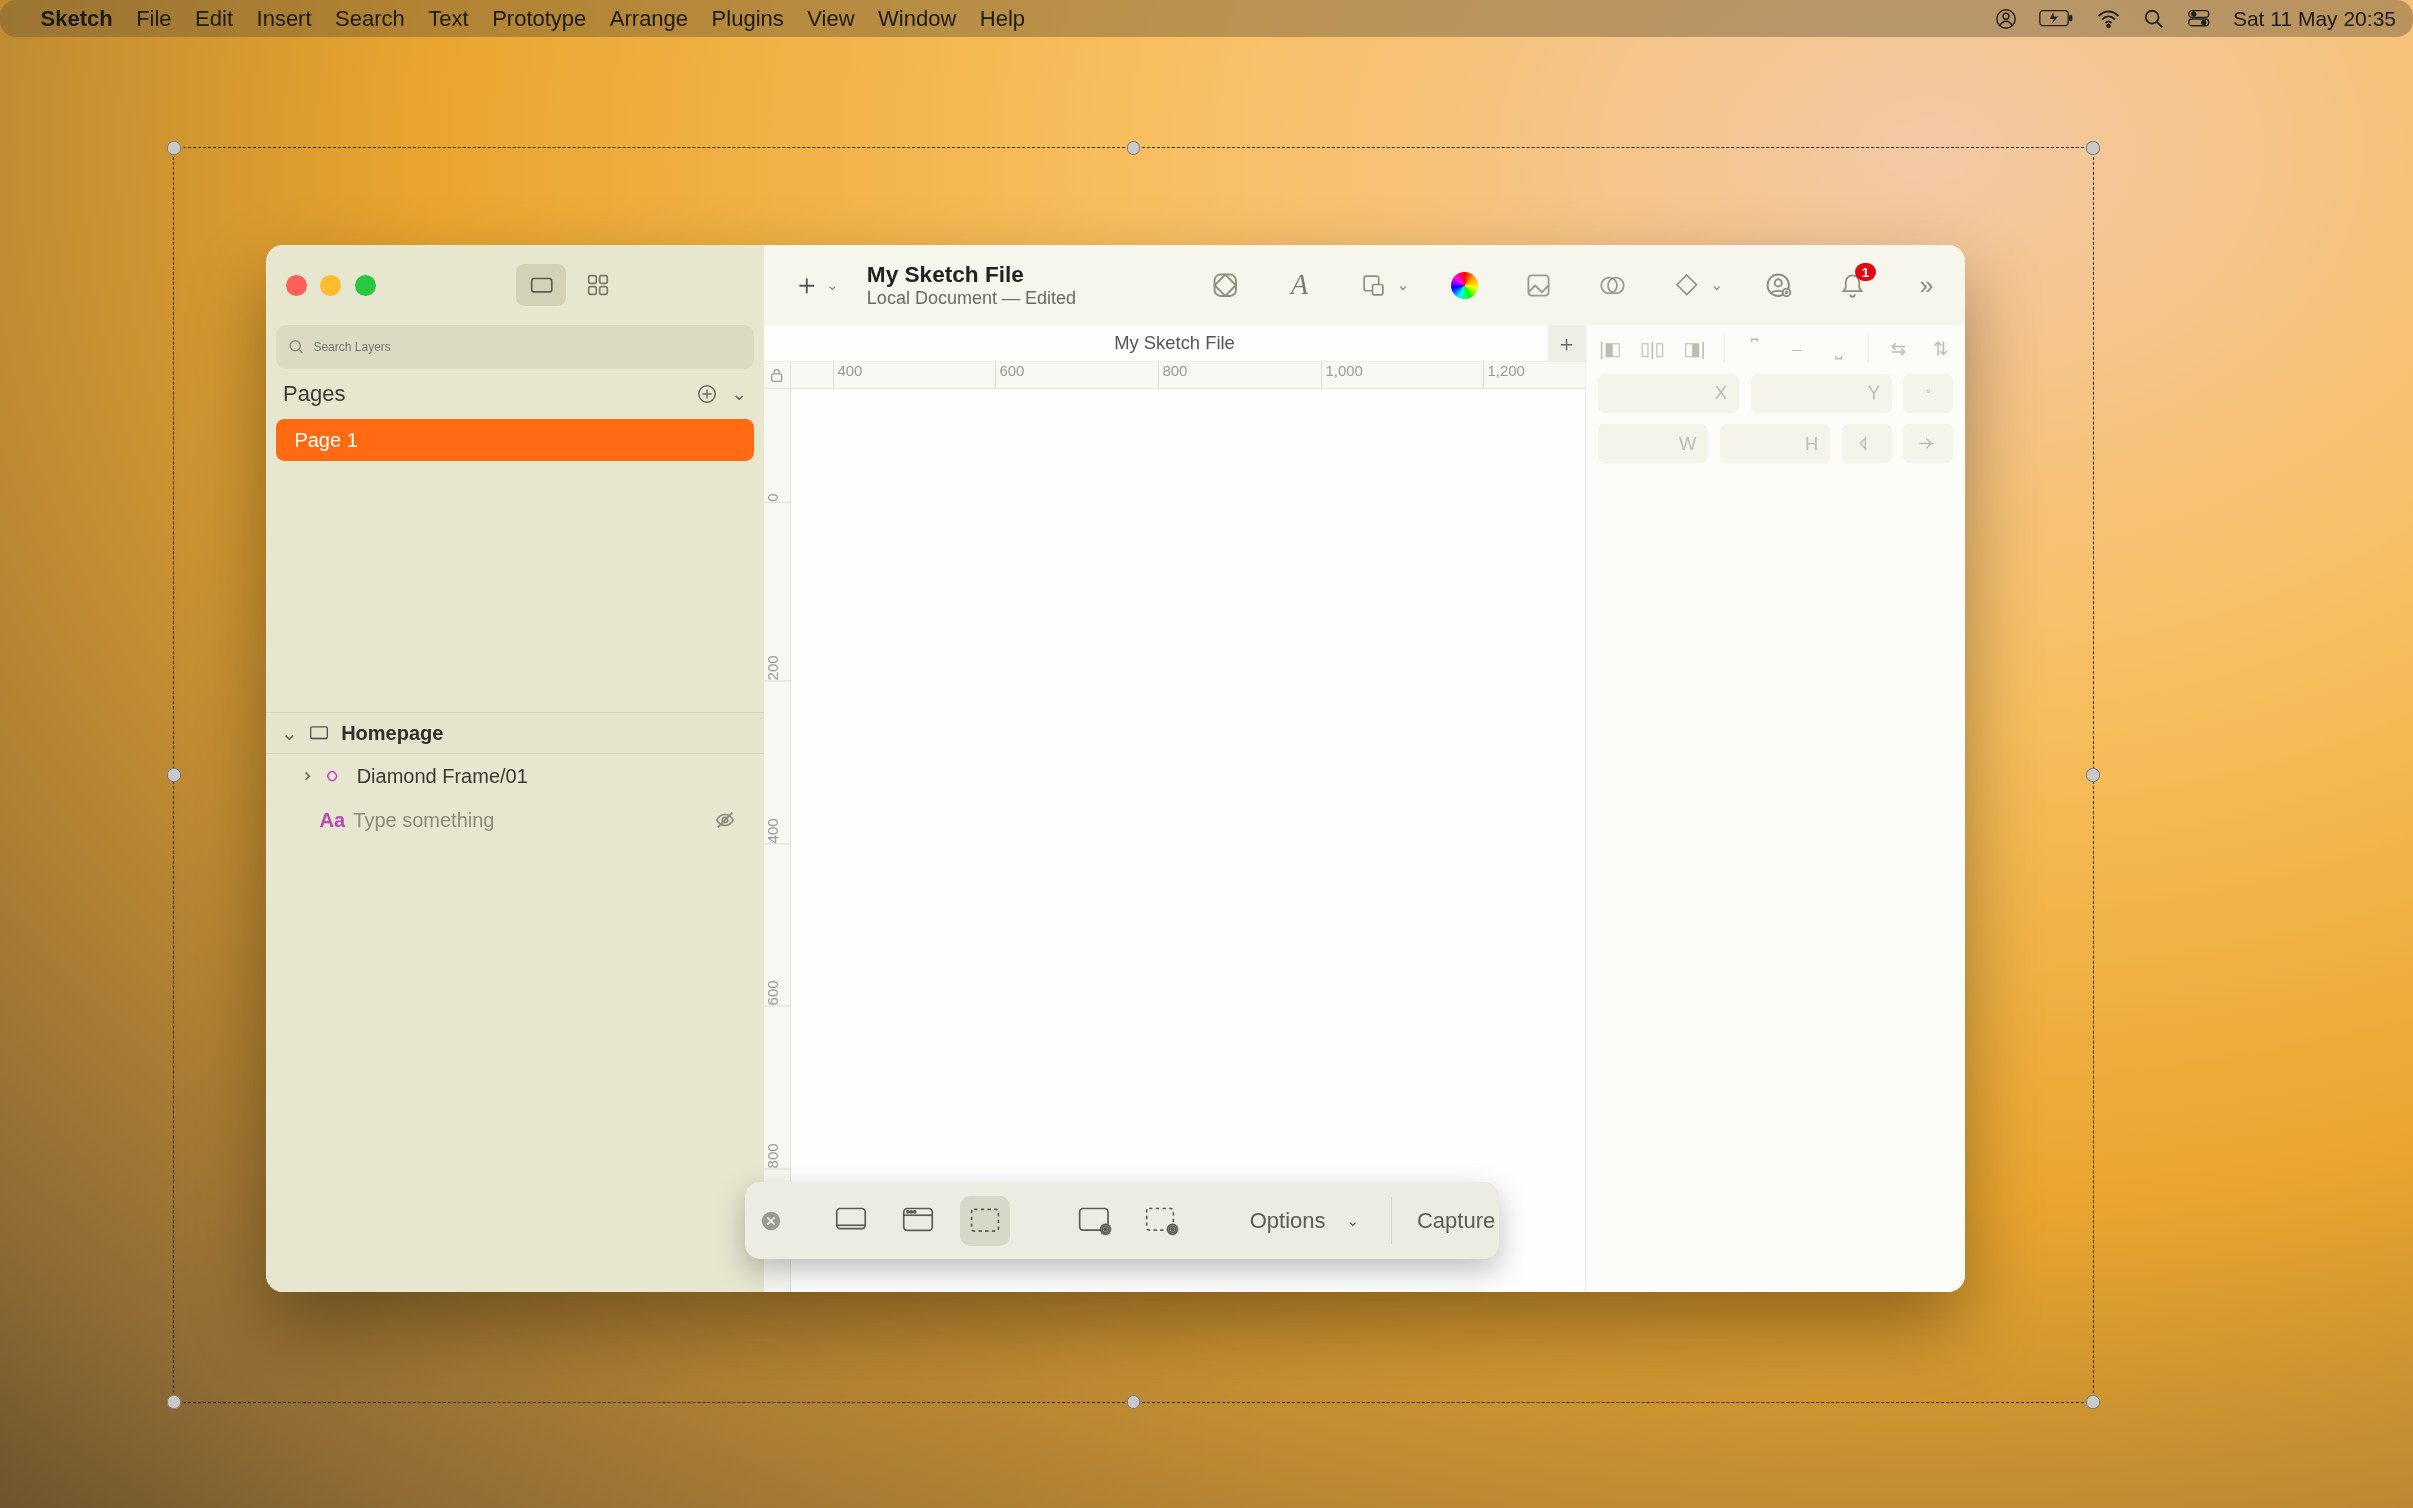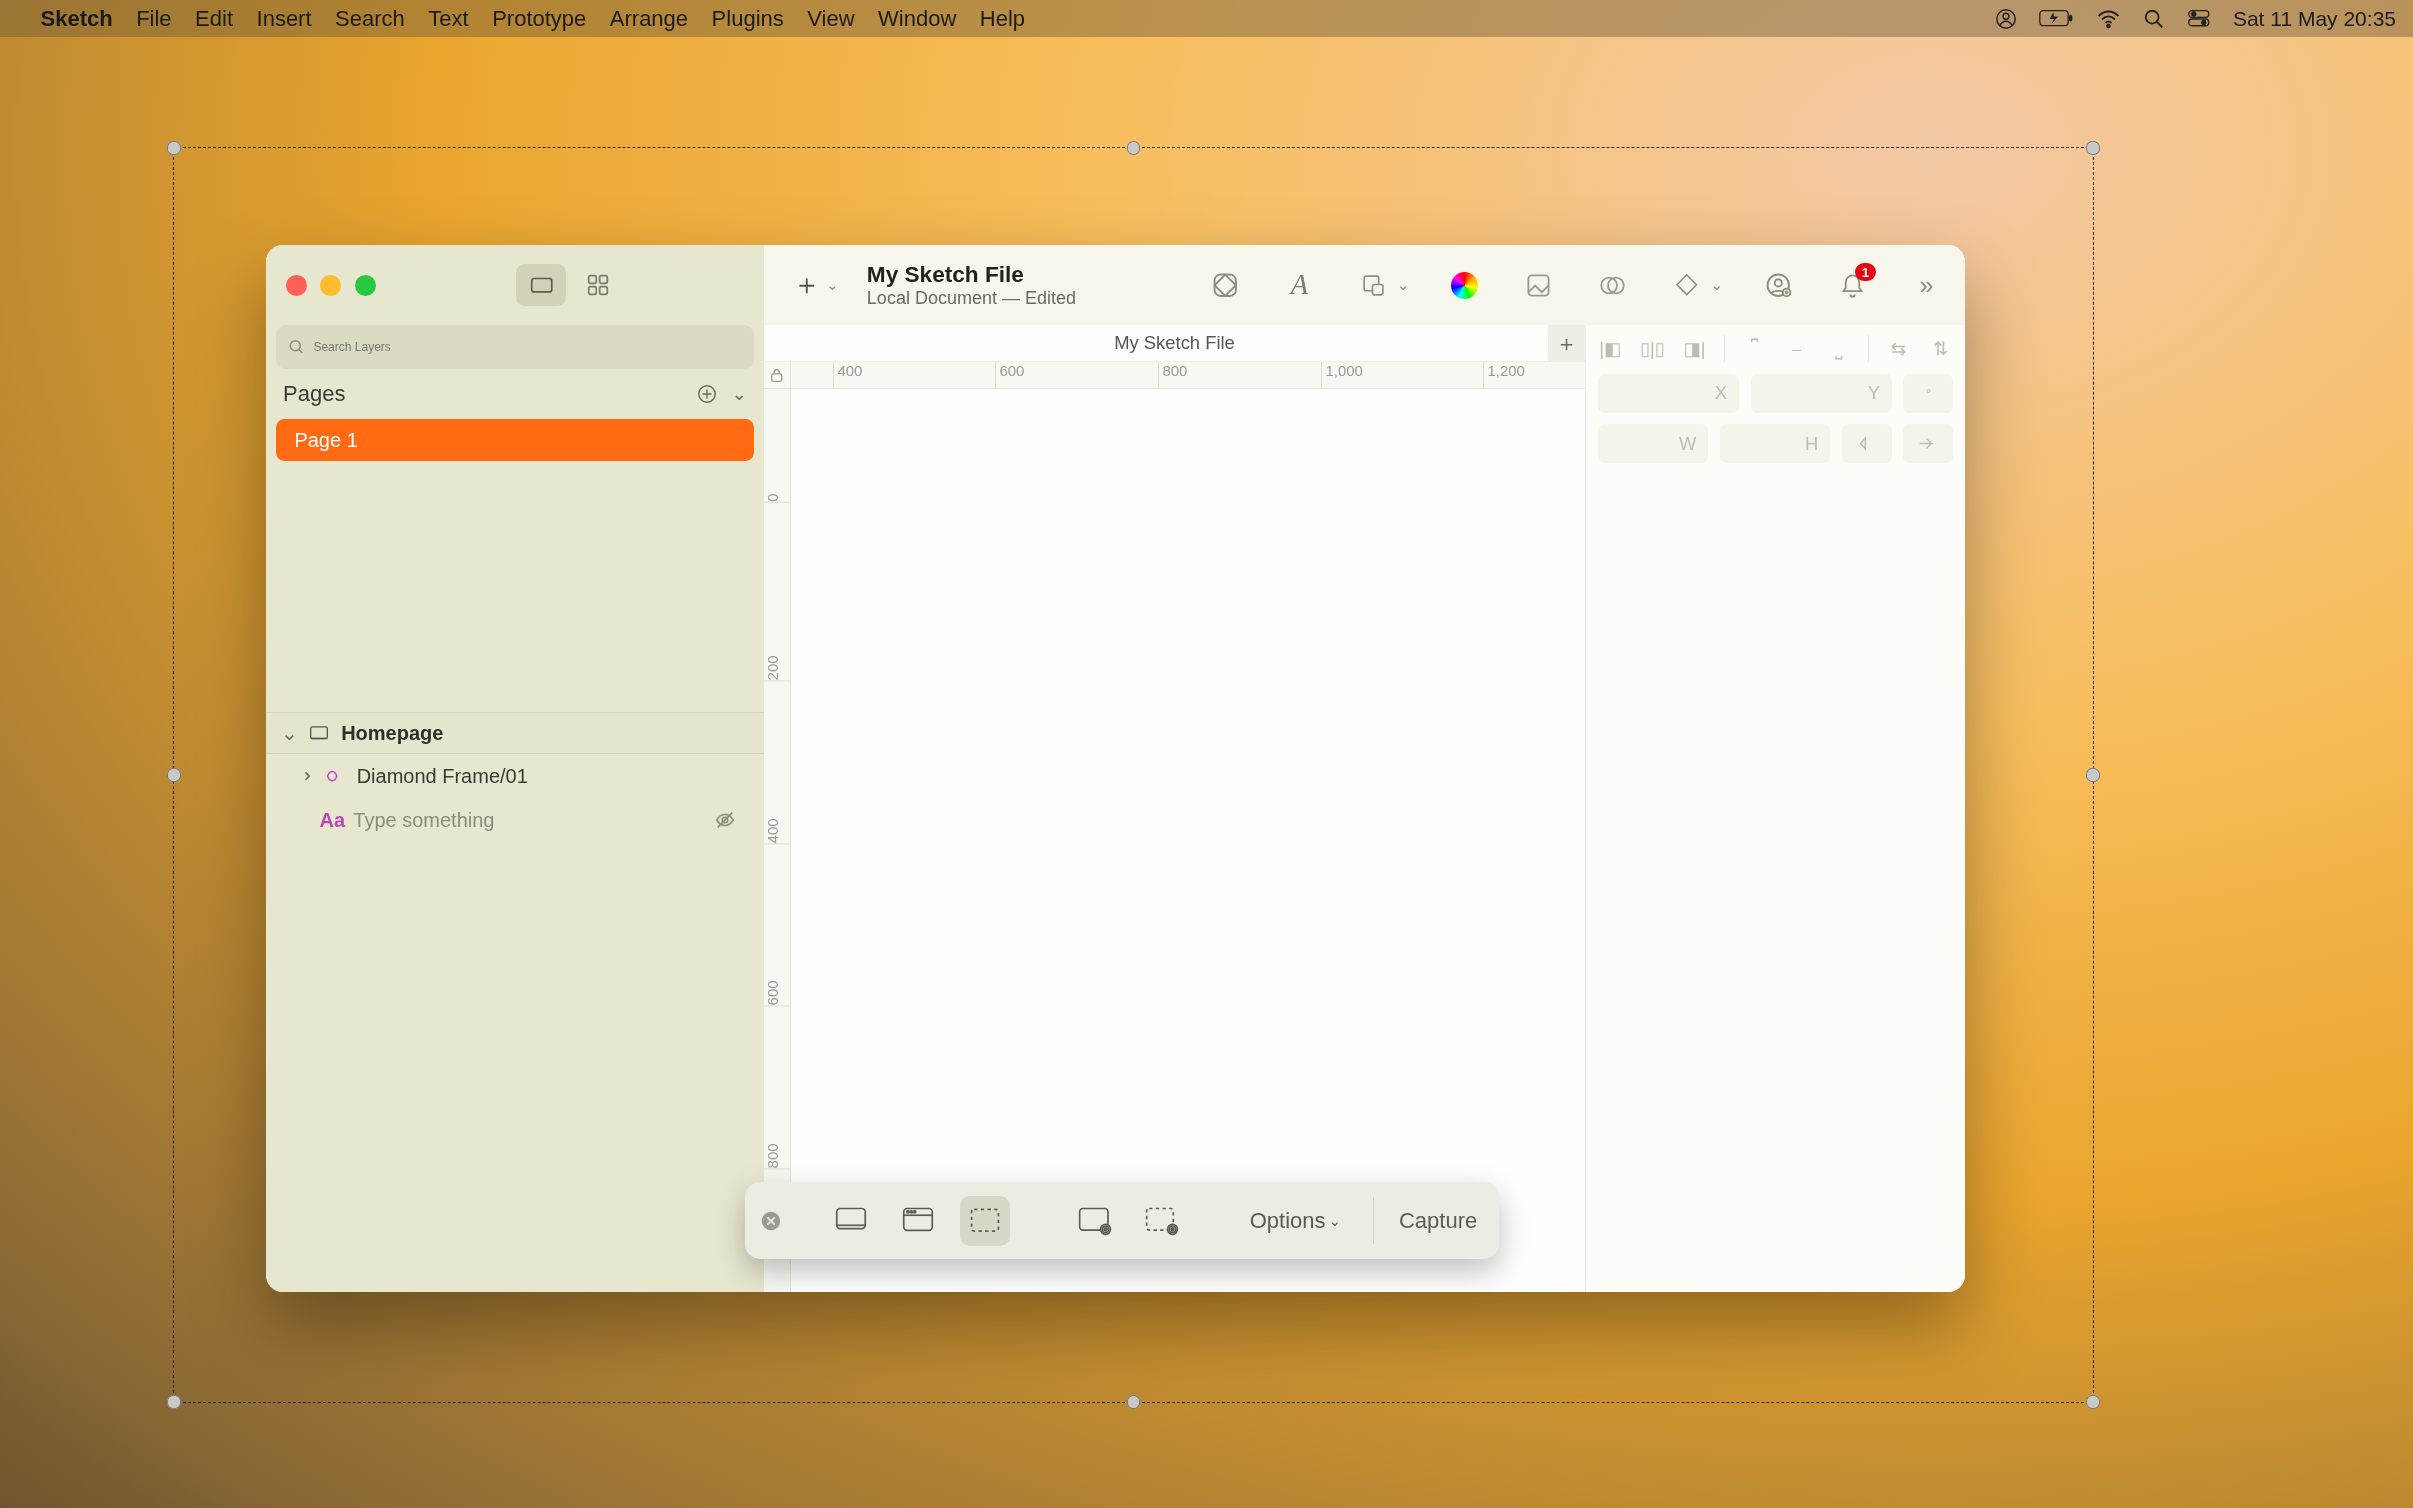--- a/index.html
+++ b/index.html
@@ -6,21 +6,21 @@
   html, body { width: 2413px; height: 1508px; overflow: hidden; }
   body {
     background: radial-gradient(ellipse at 80% 10%, #f3c9a6 0%, #f8be5d 30%, #e9a52e 55%, #8f6c35 90%, #6e552d 100%);
     position: relative;
   }
 
   
   .menubar {
     position: absolute; top:0; left:0; right:0; height:37px;
     background: rgba(110,90,55,0.45);
-    display:flex; align-items:center; padding:0 17px; font-size:22px; color:#1b1b1b;
+    display:flex; align-items:center; padding:0 17px; font-size:22px; color:#1b1b1b;border-radius:16px;
   }
   .menubar .left { display:flex; align-items:center; gap:23.5px; }
   .menubar .left .app { font-weight:700; }
   .menubar .right { margin-left:auto; display:flex; align-items:center; gap:22px; font-size:20px; }
   .menubar .right .dt { font-size:21px; }
   .apple { font-size:23.5px; }
 
   
   .overlay {
     position:absolute; border:1.7px dashed #2a2a2a;
@@ -102,21 +102,21 @@
   .coord-box { flex:1; height:39px; background:#f4f4eb; border-radius:6.7px; display:flex; align-items:center; justify-content:flex-end; padding:0 11.7px; font-size:18.4px; color:#bcbcb0; }
   .mini-btn { width:50px; height:39px; background:#f4f4eb; border-radius:6.7px; display:flex; align-items:center; justify-content:center; color:#bcbcb0; }
 
   
   .shot-bar { position:absolute; left:745px; top:1182px; width:754px; height:77px; background:#ecece3; border-radius:15px; box-shadow:0 11.7px 30px rgba(0,0,0,0.25); display:flex; align-items:center; padding:0 15px; gap:13.4px; }
   .shot-close { color:#8a8a80; font-size:22px; }
   .shot-group { display:flex; gap:17px; padding:0 17px; }
   .shot-div { width:0.8px; height:47px; background:#d3d3c6; }
   .shot-btn { width:50px; height:50px; border-radius:10px; display:flex; align-items:center; justify-content:center; color:#5c5c52; }
   .shot-btn.active { background:#d8d8c8; }
-  .options { margin-left:auto; font-size:22px; color:#5c5c52; padding:0 18.4px; display:flex; align-items:center; gap:3px;}
+  .options { margin-left:auto; font-size:22px; color:#5c5c52; padding:0 18.4px; display:flex; align-items:center; gap:21px;}
   .capture { font-size:22px; color:#5c5c52; padding:0 25px; border-left:0.8px solid #d3d3c6; height:47px; display:flex; align-items:center; }
 </style>
 </head>
 <body>
 
 <div class="menubar">
   <div class="left">
     <span class="apple"></span>
     <span class="app">Sketch</span>
     <span>File</span>

